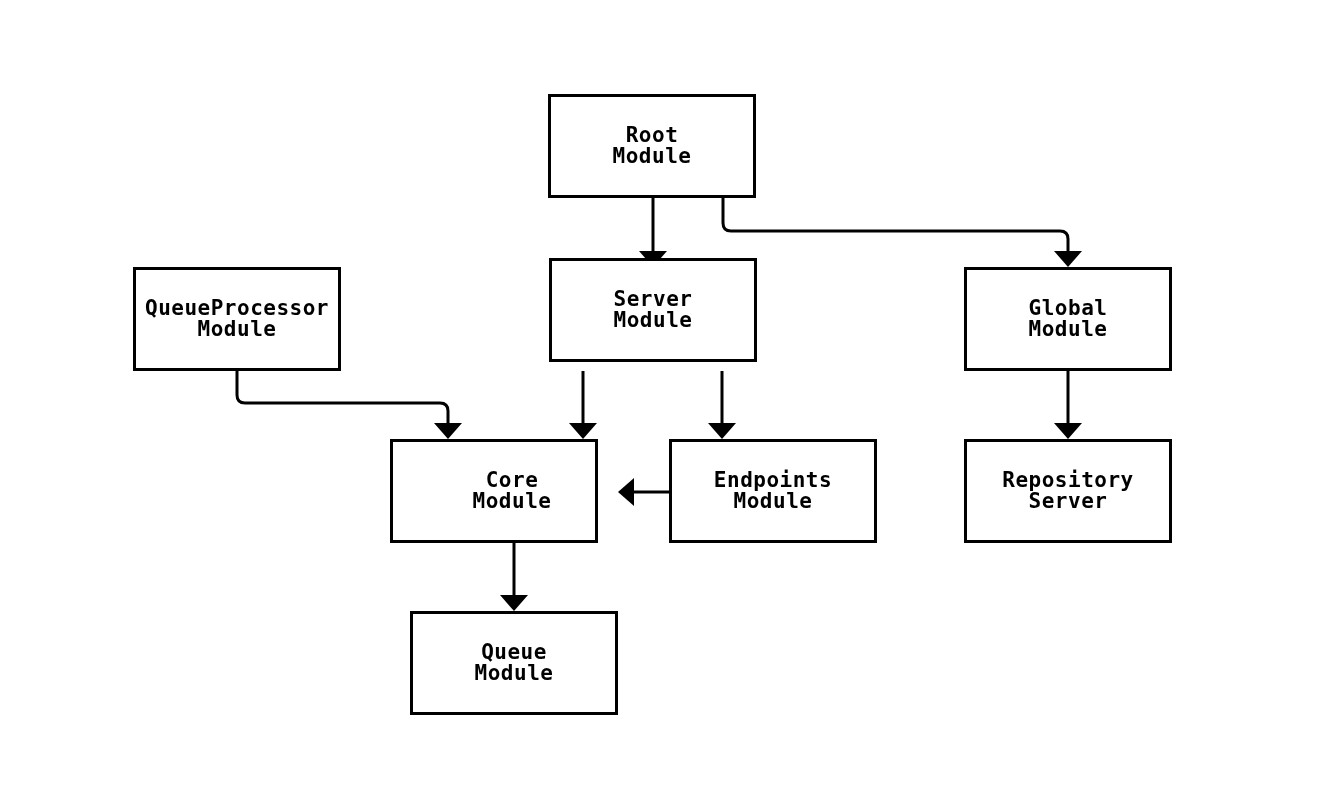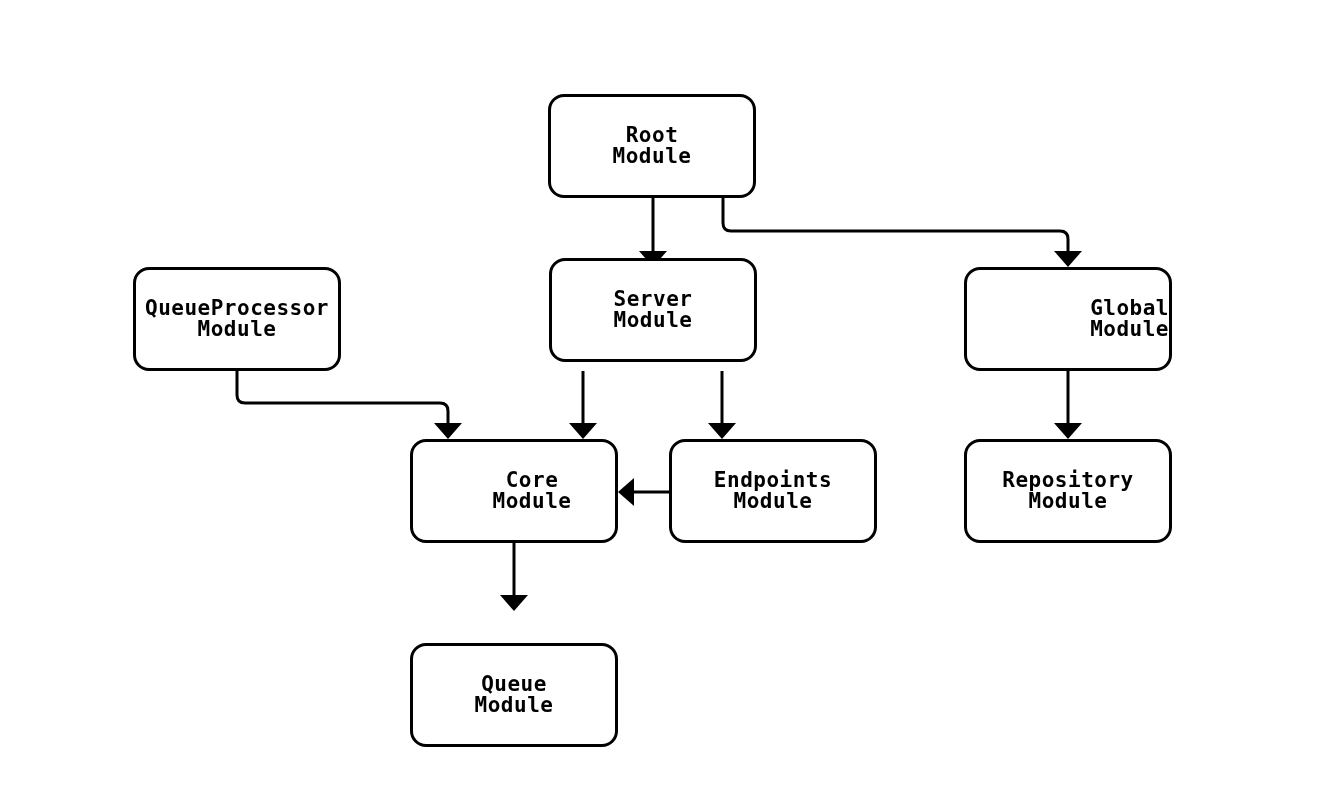--- a/index.html
+++ b/index.html
@@ -31,21 +31,21 @@
     fill: #000000;
     stroke: none;
   }
   .node {
     position: absolute;
     width: 208px;
     height: 104px;
     box-sizing: border-box;
     background: #ffffff;
     border: 3px solid #000000;
-    border-radius: 16px;
+    border-radius: 0;
     display: flex;
     align-items: center;
     justify-content: center;
   }
   .node-label {
     font-size: 21px;
     font-weight: bold;
     line-height: 21px;
     letter-spacing: 0.5px;
     color: #000000;
@@ -109,38 +109,38 @@
   <div class="node" style="left:133px; top:267px;">
     <span class="node-label">QueueProcessor
 Module</span>
   </div>
 
   <div class="node" style="left:549px; top:258px;">
     <span class="node-label">Server
 Module</span>
   </div>
 
-  <div class="node" style="left:964px; top:267px;justify-content:flex-end;">
+  <div class="node" style="left:964px; top:267px;">
     <span class="node-label">Global
 Module</span>
   </div>
 
-  <div class="node" style="left:410px; top:439px;padding-left:36px;">
+  <div class="node" style="left:390px; top:439px;padding-left:36px;">
     <span class="node-label">Core
 Module</span>
   </div>
 
   <div class="node" style="left:669px; top:439px;">
     <span class="node-label">Endpoints
 Module</span>
   </div>
 
   <div class="node" style="left:964px; top:439px;">
     <span class="node-label">Repository
-Module</span>
+Server</span>
   </div>
 
-  <div class="node" style="left:410px; top:611px;margin-top:32px;">
+  <div class="node" style="left:410px; top:611px;">
     <span class="node-label">Queue
 Module</span>
   </div>
 
 </div>
 
 </body></html>

